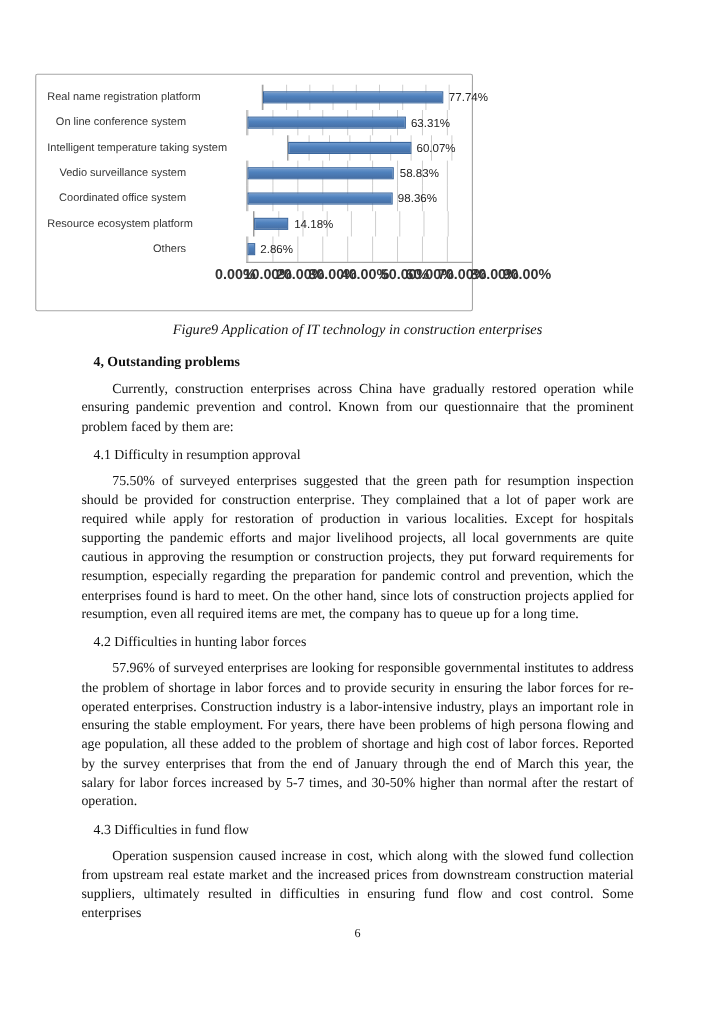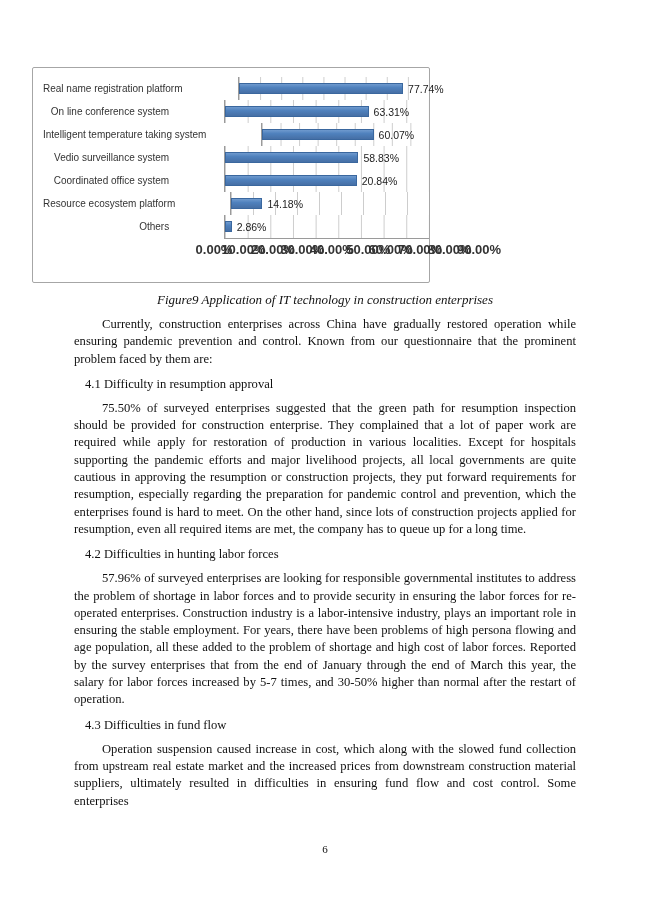--- a/index.html
+++ b/index.html
@@ -138,21 +138,21 @@
           <div class="clabel">Vedio surveillance system</div>
           <div class="ctrack">
             <div class="cbar" style="width: 65.3667%;"></div>
             <span class="cval" style="left: calc(65.3667% + 5px);">58.83%</span>
           </div>
         </div>
         <div class="crow">
           <div class="clabel">Coordinated office system</div>
           <div class="ctrack">
             <div class="cbar" style="width: 64.5333%;"></div>
-            <span class="cval" style="left: calc(64.5333% + 5px);">20.84%</span>
+            <span class="cval" style="left: calc(64.5333% + 5px);">98.36%</span>
           </div>
         </div>
         <div class="crow">
           <div class="clabel">Resource ecosystem platform</div>
           <div class="ctrack">
             <div class="cbar" style="width: 15.7556%;"></div>
             <span class="cval" style="left: calc(15.7556% + 5px);">14.18%</span>
           </div>
         </div>
         <div class="crow">
@@ -173,20 +173,21 @@
         <span class="xtick" style="left: 66.6667%;">60.00%</span>
         <span class="xtick" style="left: 77.7778%;">70.00%</span>
         <span class="xtick" style="left: 88.8889%;">80.00%</span>
         <span class="xtick" style="left: 100%;">90.00%</span>
       </div>
   </div>
 
   <div class="content">
     <div class="caption">Figure9 Application of IT technology in construction enterprises</div>
 
+    <div class="sec-heading">4, Outstanding problems</div>
 
     <p class="para">Currently, construction enterprises across China have gradually restored operation while ensuring pandemic prevention and control. Known from our questionnaire that the prominent problem faced by them are:</p>
 
     <div class="sub-heading">4.1 Difficulty in resumption approval</div>
     <p class="para">75.50% of surveyed enterprises suggested that the green path for resumption inspection should be provided for construction enterprise. They complained that a lot of paper work are required while apply for restoration of production in various localities. Except for hospitals supporting the pandemic efforts and major livelihood projects, all local governments are quite cautious in approving the resumption or construction projects, they put forward requirements for resumption, especially regarding the preparation for pandemic control and prevention, which the enterprises found is hard to meet. On the other hand, since lots of construction projects applied for resumption, even all required items are met, the company has to queue up for a long time.</p>
 
     <div class="sub-heading">4.2 Difficulties in hunting labor forces</div>
     <p class="para">57.96% of surveyed enterprises are looking for responsible governmental institutes to address the problem of shortage in labor forces and to provide security in ensuring the labor forces for re-operated enterprises. Construction industry is a labor-intensive industry, plays an important role in ensuring the stable employment. For years, there have been problems of high persona flowing and age population, all these added to the problem of shortage and high cost of labor forces. Reported by the survey enterprises that from the end of January through the end of March this year, the salary for labor forces increased by 5-7 times, and 30-50% higher than normal after the restart of operation.</p>
 
     <div class="sub-heading">4.3 Difficulties in fund flow</div>

